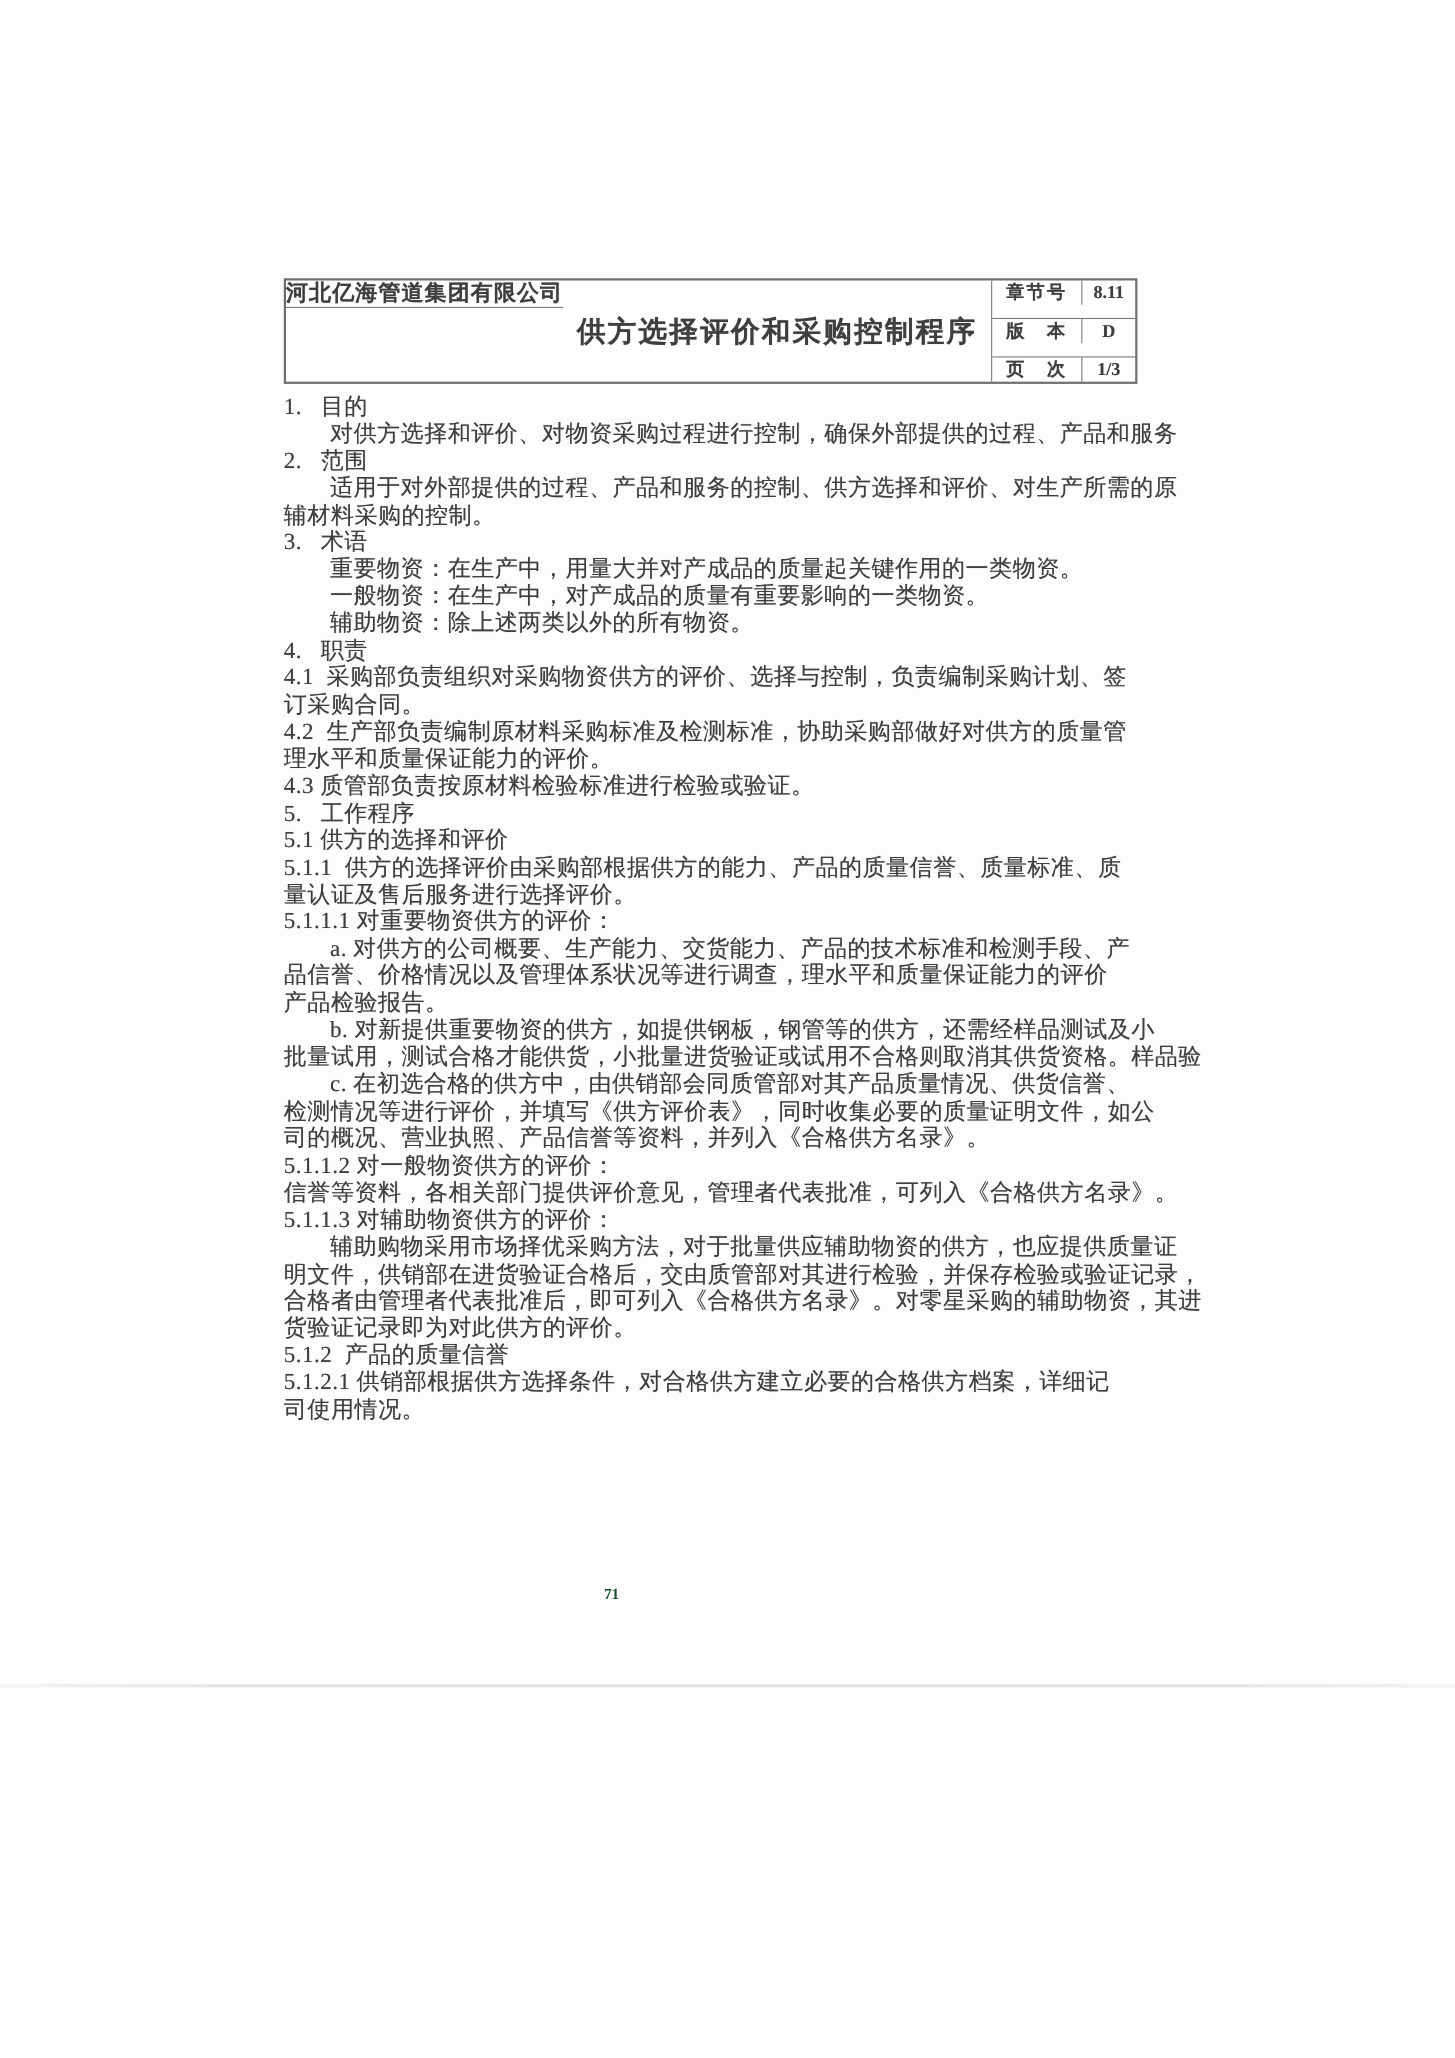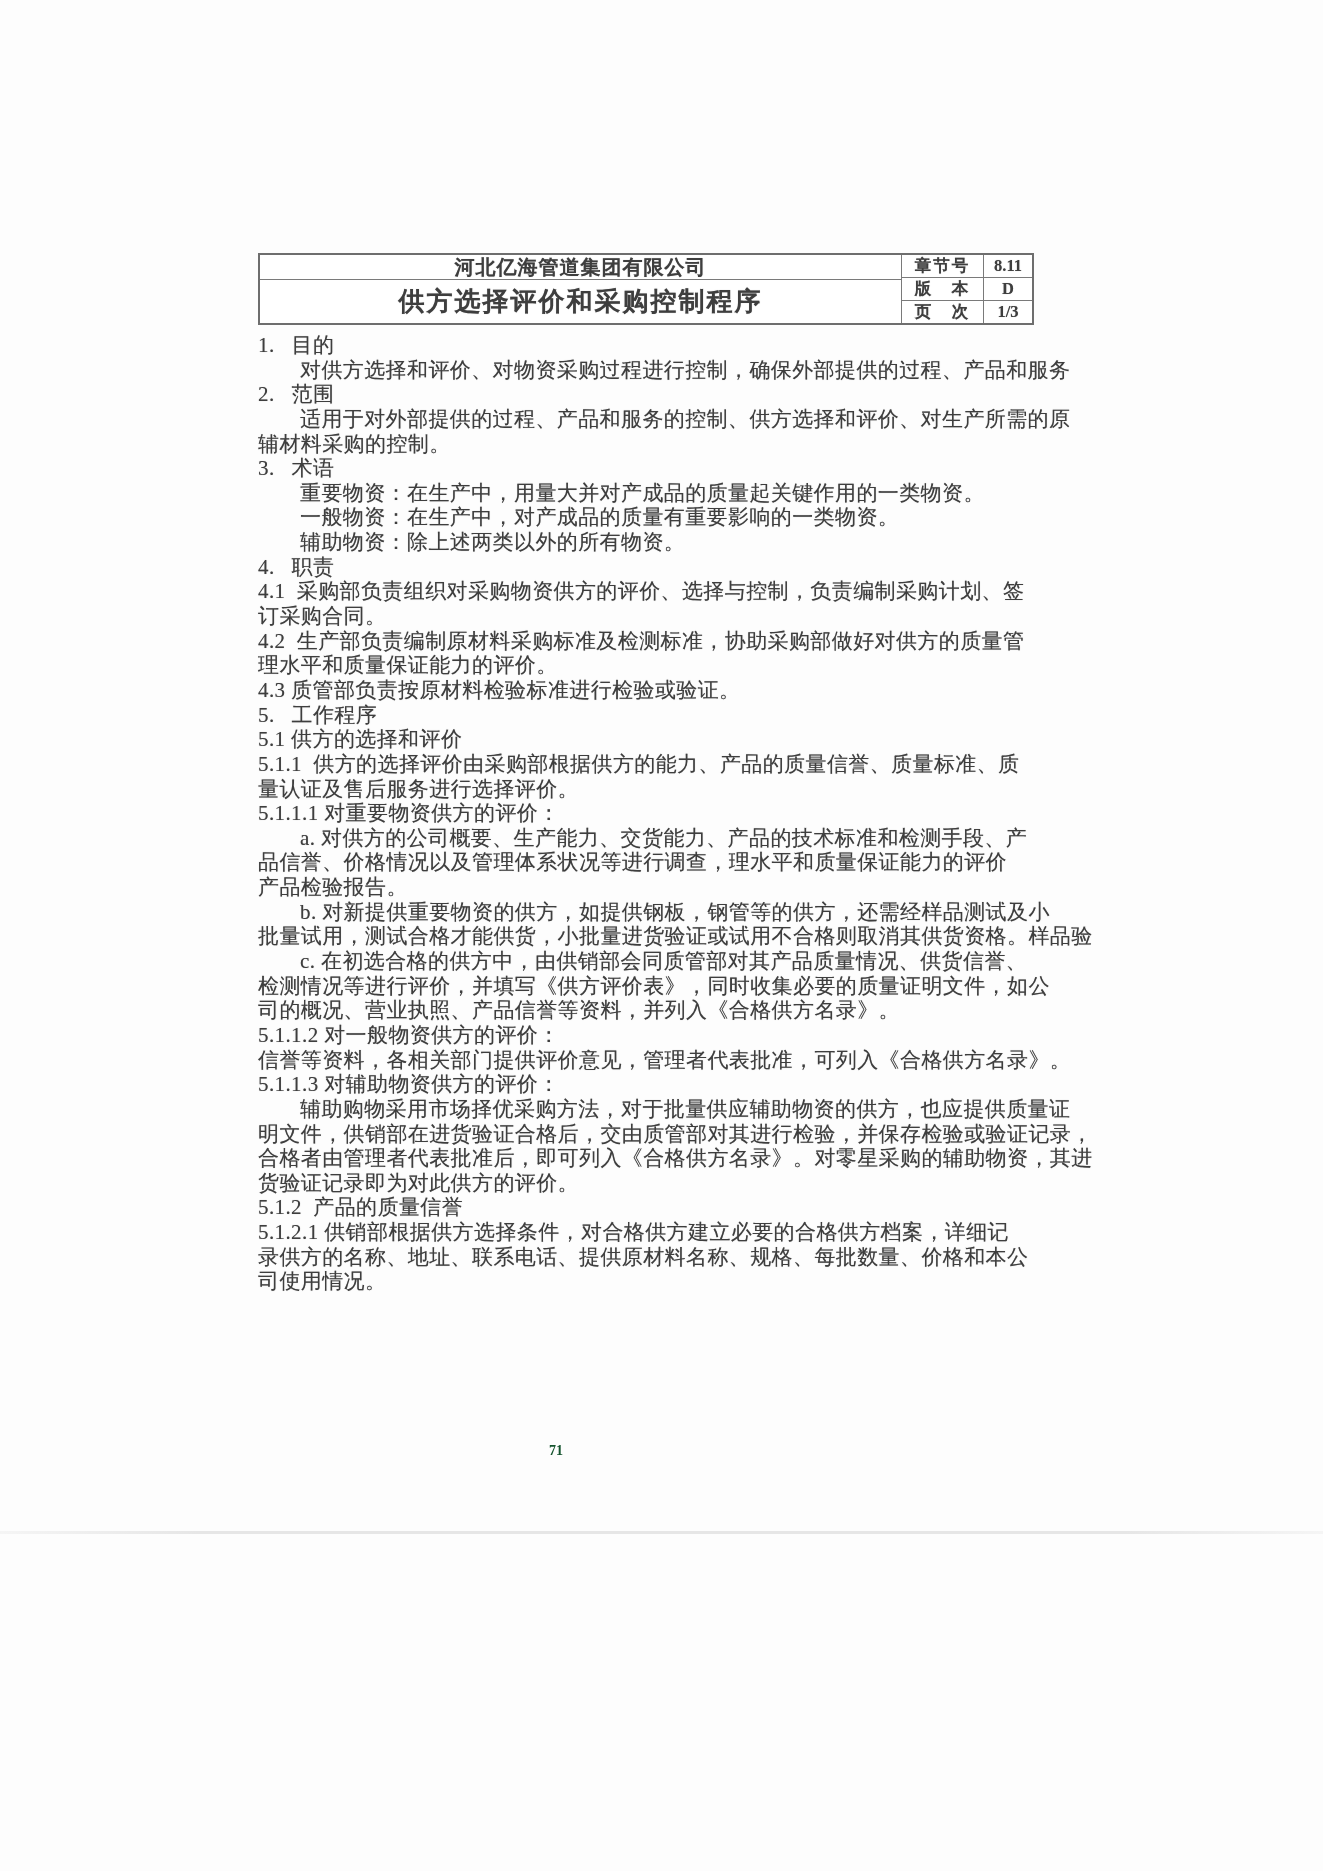--- a/index.html
+++ b/index.html
@@ -19,37 +19,37 @@
   }
   
   .head {
     display: flex;
     border: 2px solid #6e6e6e;
     background: #fff;
   }
   .head-left {
     width: 642px;
     border-right: 1px solid #7a7a7a;
-    display: flex; flex-direction: column;
+    display: flex; 
   }
   .company {
     height: 25px;
     border-bottom: 1px solid #7a7a7a;
     text-align: center;
     font-size: 20px; font-weight: bold;
     line-height: 25px;
     letter-spacing: 1px;
   }
   .doc-title {
     flex: 1;
     display: flex; align-items: center; justify-content: center;
     font-size: 26px; font-weight: bold;
     letter-spacing: 2px;
   }
-  .head-right { width: 130px; display: flex; flex-direction: column; }
+  .head-right { width: 130px; display: flex; flex-direction: column; gap: 12px; }
   .meta-row { display: flex; flex: 1; }
   .meta-row + .meta-row { border-top: 1px solid #7a7a7a; }
   .meta-label {
     width: 82px;
     border-right: 1px solid #7a7a7a;
     text-align: center;
     font-size: 16.5px; font-weight: bold;
     display: flex; align-items: center; justify-content: center;
     letter-spacing: 2px;
     white-space: pre;
@@ -141,20 +141,19 @@
       <div class="line">司的概况、营业执照、产品信誉等资料，并列入《合格供方名录》。</div>
       <div class="line">5.1.1.2 对一般物资供方的评价：</div>
       <div class="line">信誉等资料，各相关部门提供评价意见，管理者代表批准，可列入《合格供方名录》。</div>
       <div class="line">5.1.1.3 对辅助物资供方的评价：</div>
       <div class="line ind">辅助购物采用市场择优采购方法，对于批量供应辅助物资的供方，也应提供质量证</div>
       <div class="line">明文件，供销部在进货验证合格后，交由质管部对其进行检验，并保存检验或验证记录，</div>
       <div class="line">合格者由管理者代表批准后，即可列入《合格供方名录》。对零星采购的辅助物资，其进</div>
       <div class="line">货验证记录即为对此供方的评价。</div>
       <div class="line">5.1.2  产品的质量信誉</div>
       <div class="line">5.1.2.1 供销部根据供方选择条件，对合格供方建立必要的合格供方档案，详细记</div>
-      <div class="line">录供方的名称、地址、联系电话、提供原材料名称、规格、每批数量、价格和本公</div>
       <div class="line">司使用情况。</div>
     </div>
 
 </div>
 
 <div class="page-number">71</div>
 <div class="page-separator"></div>
 
 </body></html>

